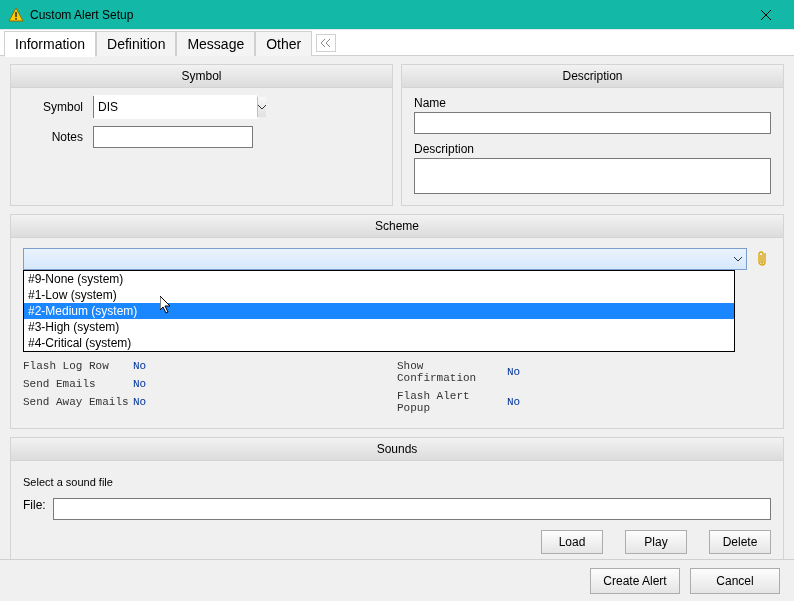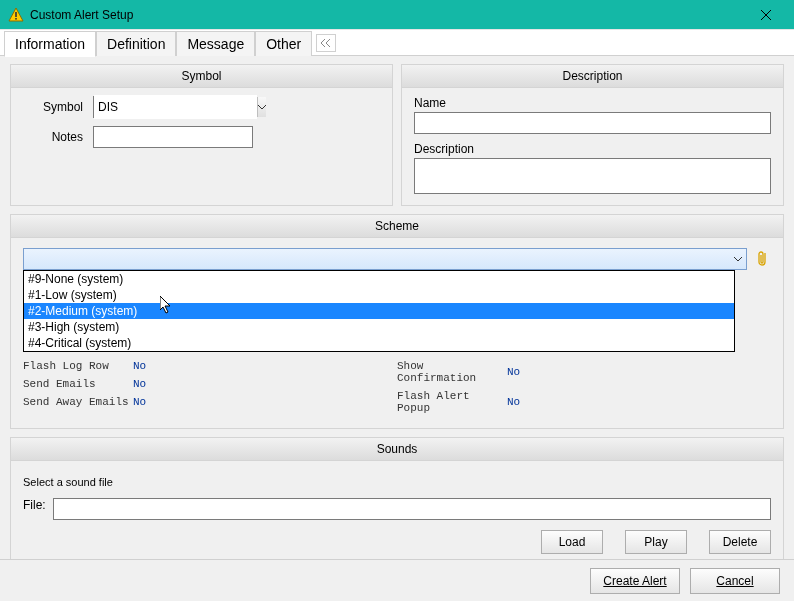--- a/index.html
+++ b/index.html
@@ -47,21 +47,21 @@
 .prop-row .plabel { width: 110px; color: #333; }
 .prop-row .pval { color: #003399; }
 .sounds-panel { margin-top: 8px; }
 .sounds-body { padding: 15px 12px; }
 .sounds-body .hint { font-size: 11px; margin-bottom: 10px; }
 .sounds-body .file-row { display: flex; align-items: flex-start; margin-bottom: 10px; }
 .sounds-body .file-row .flabel { width: 30px; }
 .sounds-body .file-row input { flex: 1; }
 .sounds-btns { display: flex; justify-content: flex-end; gap: 22px; }
 .btn { min-width: 62px; height: 24px; border: 1px solid #adadad; background: linear-gradient(#fdfdfd,#e5e5e5); cursor: pointer; font-size: 12px; padding: 0 8px; }
-.footer { height: 42px; border-top: 1px solid #d0d0d0; background: #f0f0f0; display: flex; align-items: center; justify-content: flex-end; padding: 0 14px; gap: 10px; text-decoration: underline; }
+.footer { height: 42px; border-top: 1px solid #d0d0d0; background: #f0f0f0; display: flex; align-items: center; justify-content: flex-end; padding: 0 14px; gap: 10px; }
 .footer .btn { min-width: 90px; height: 26px; }
 .cursor { position: absolute; top: 296px; left: 160px; z-index: 20; pointer-events: none; }
 </style>
 </head>
 <body>
 
 <div class="window">
 
   <div class="titlebar">
     <span class="icon">

